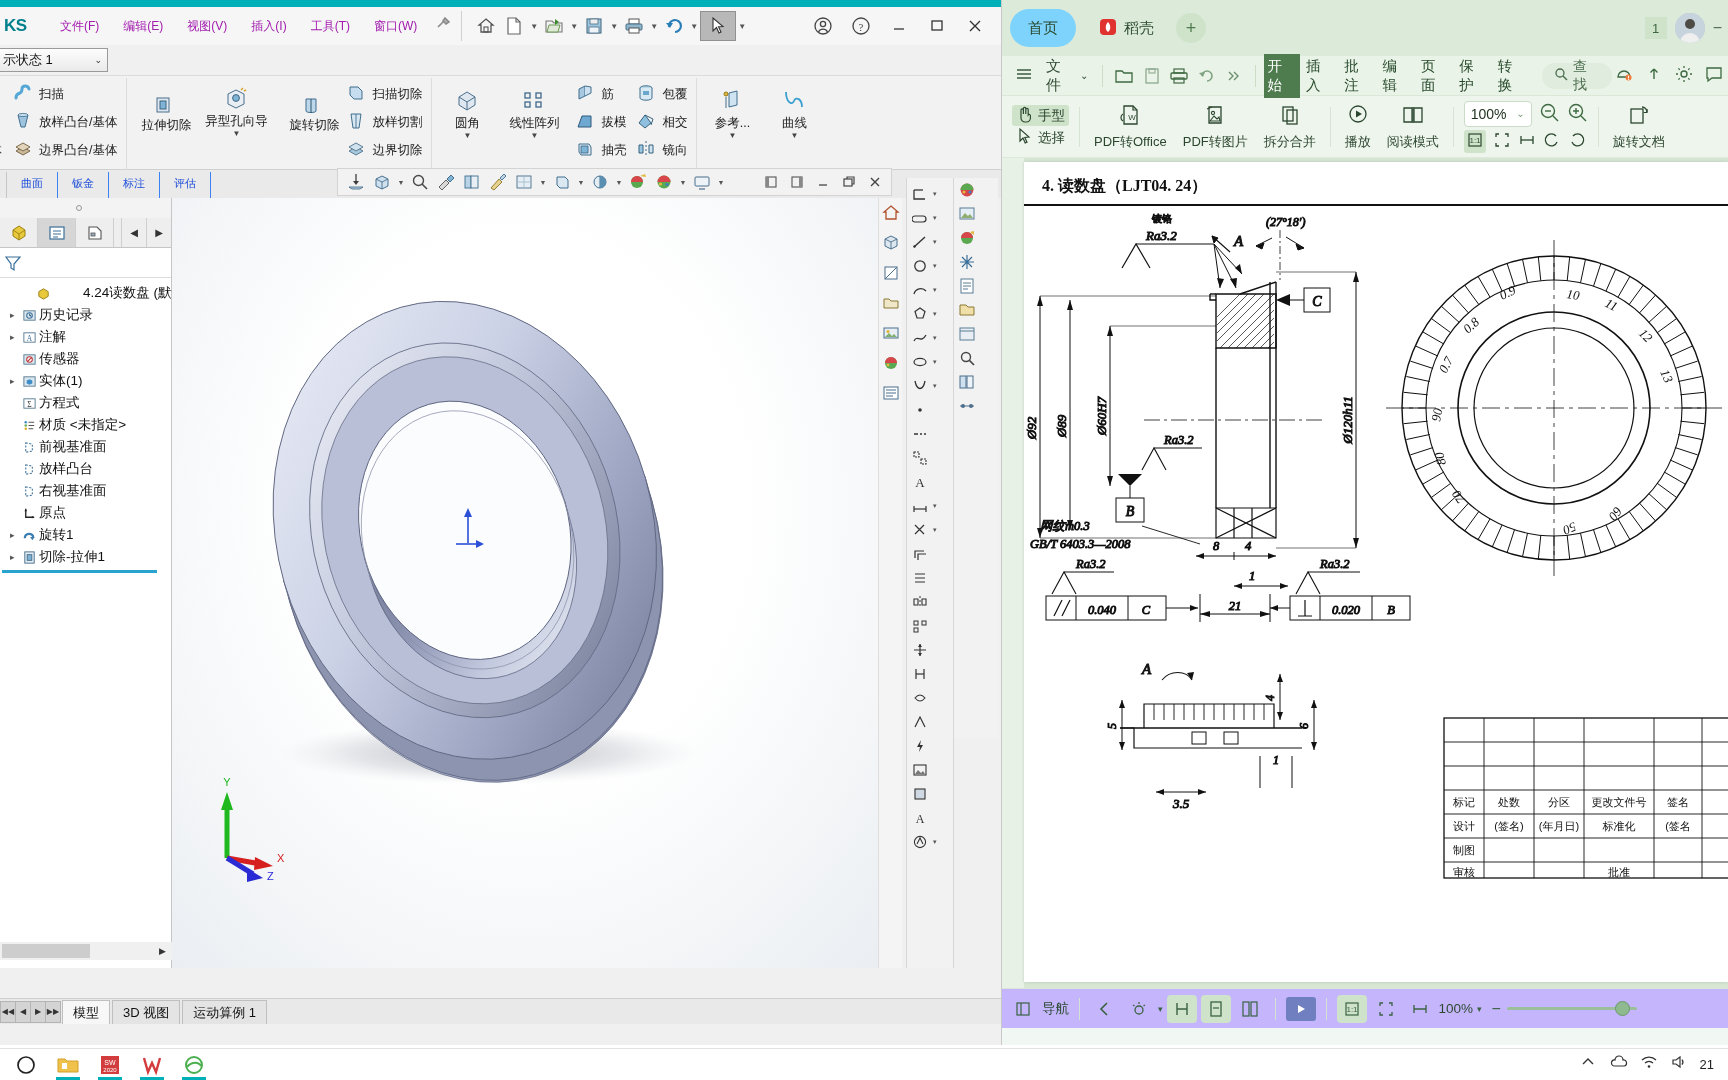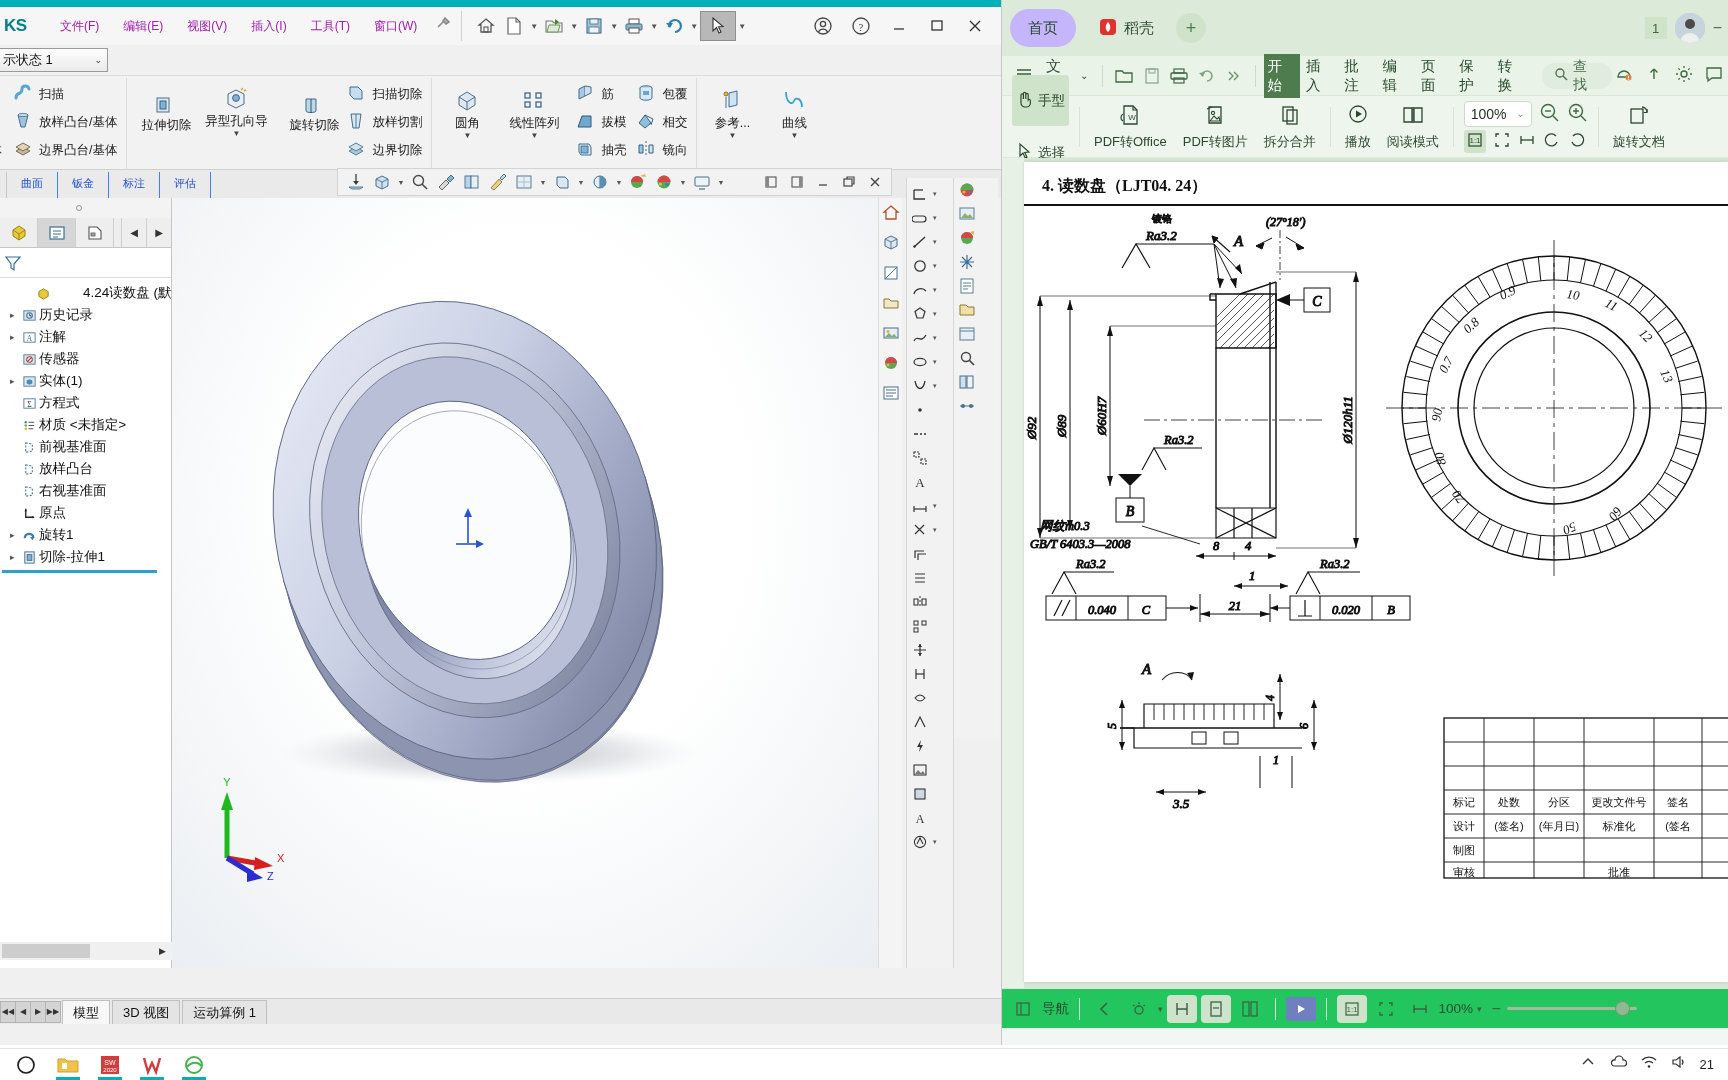--- a/index.html
+++ b/index.html
@@ -174,21 +174,21 @@
     position:absolute; left:1002px; top:0; width:726px; height:1045px;
     background:#f1f7f2; overflow:hidden;
   }
   #wps-titlebar {
     height:56px; background:#dcead9; display:flex; align-items:center; padding-left:8px; gap:4px;
   }
   .wps-tab {
     height:38px; border-radius:19px; display:flex; align-items:center;
     padding:0 18px; font-size:15px; color:#2b4a2f; background:#cfe3cb;
   }
-  .wps-tab.home{ background:#c4b5fd; }
+  .wps-tab.home{ background:#7dd3fc; }
   .wps-tab.doc {
     background:#6c9b6e; color:#ffffff; padding:0 10px 0 10px; gap:6px; max-width:300px;
   }
   .wps-tab.plain{ background:transparent; }
   .wps-add { width:30px;height:30px;border-radius:50%;background:#cfe3cb;display:flex;align-items:center;justify-content:center;color:#4e7b50;font-size:18px;}
   .wps-right { margin-left:auto; display:flex; align-items:center; gap:8px; padding-right:6px;}
   .wps-count{width:22px;height:22px;background:#cfe3cb;display:flex;align-items:center;justify-content:center;font-size:13px;color:#3e6741;}
   .wps-avatar{width:30px;height:30px;border-radius:50%;background:#b9c8d4;overflow:hidden;position:relative;}
 
   #wps-menubar {
@@ -204,21 +204,21 @@
     margin-left:10px;height:26px;border-radius:13px;background:#e0ecdd;display:flex;align-items:center;
     padding:0 12px;gap:5px;font-size:14px;color:#4b6d4d;
   }
   .wm-far{margin-left:auto;display:flex;align-items:center;gap:10px;padding-right:4px;}
 
   #wps-ribbon {
     height:62px; background:#eef5ec; display:flex; align-items:center; padding-left:6px;
     border-bottom:1px solid #dde9da;
   }
   .wr-col{display:flex;flex-direction:column;justify-content:center;gap:1px;padding:0 4px;}
-  .wr-item{display:flex;align-items:center;gap:4px;font-size:13.5px;color:#2c4730;padding:15px 4px;}
+  .wr-item{display:flex;align-items:center;gap:4px;font-size:13.5px;color:#2c4730;padding:0 4px;}
   .wr-item.sel{background:#cfe3cb;border-radius:3px;}
   .wr-big{display:flex;flex-direction:column;align-items:center;font-size:13px;color:#2c4730;padding:0 8px;width:auto;}
   .wr-big .lbl{margin-top:1px;white-space:nowrap;}
   .wr-sep{width:1px;height:40px;background:#d7e4d4;margin:0 6px;}
   .zoom-box{
     width:68px;height:26px;background:#fff;border:1px solid #cadcc7;border-radius:4px;
     display:flex;align-items:center;justify-content:space-between;padding:0 6px;font-size:14px;color:#20331f;
   }
 
   #wps-body { position:absolute; left:0; top:158px; width:726px; height:830px; background:#d7e7d4; }
@@ -231,21 +231,21 @@
     overflow:hidden;
   }
   #pdf-title {
     position:absolute; left:18px; top:14px; font-size:16px; color:#111;
     font-family:"Liberation Serif","DejaVu Serif",serif; font-weight:bold;
   }
   #pdf-rule { position:absolute; left:0; top:42px; width:704px; height:2px; background:#111; }
 
   #wps-bottombar{
     position:absolute; left:0; top:988px; width:726px; height:40px;
-    background:#22c55e; display:flex; align-items:center; padding-left:6px; gap:4px;
+    background:#c4b5fd; display:flex; align-items:center; padding-left:6px; gap:4px;
     border-top:1px solid #dae7d7;
   }
   .wb-ic{width:30px;height:28px;display:flex;align-items:center;justify-content:center;color:#3a6240;}
   .wb-ic.act{background:#cfe3cb;border-radius:4px;}
   .wb-lbl{font-size:13.5px;color:#2d4a31;}
   .wb-sep{width:1px;height:22px;background:#d4e2d1;margin:0 6px;}
   .wb-play{width:30px;height:24px;background:#6f7fc0;border-radius:3px;display:flex;align-items:center;justify-content:center;color:#fff;}
   .slider{display:flex;align-items:center;gap:6px;margin-left:6px;}
   .slider .track{width:130px;height:3px;background:#9cbf9b;position:relative;border-radius:2px;}
   .slider .knob{position:absolute;left:108px;top:-6px;width:15px;height:15px;border-radius:50%;background:#8fb98e;border:1px solid #6d996c;}

